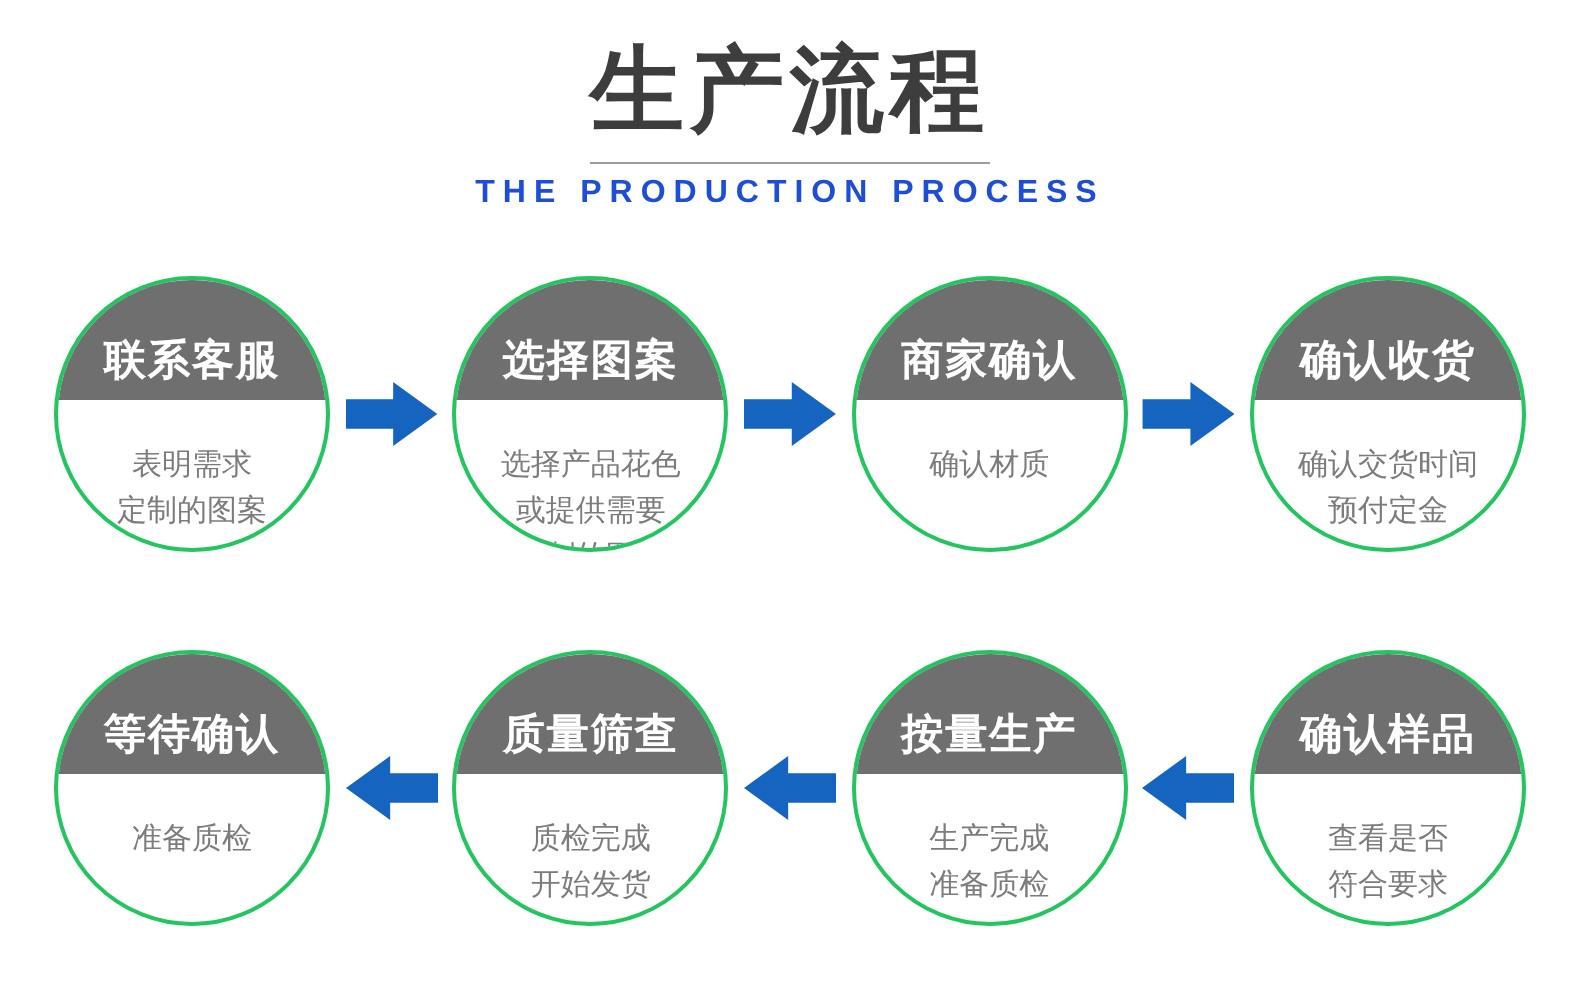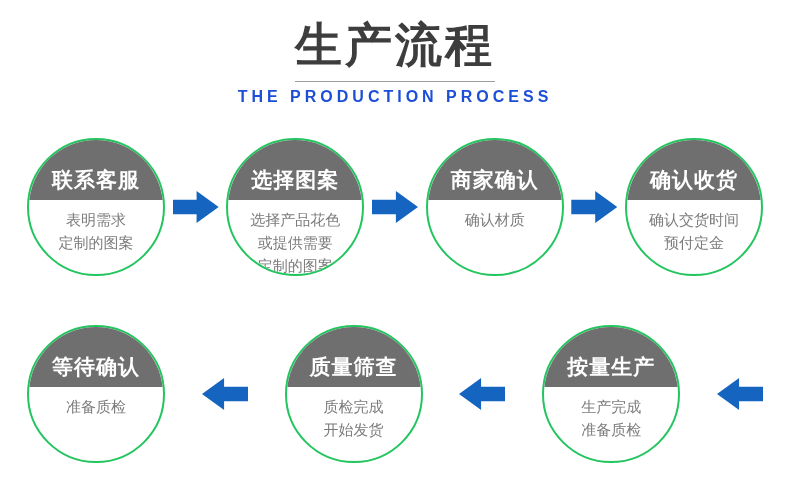--- a/index.html
+++ b/index.html
@@ -66,21 +66,21 @@
   }
   .step-title {
     color: #ffffff;
     font-size: 21px;
     font-weight: bold;
     letter-spacing: 1px;
     white-space: nowrap;
   }
   .step-body {
     text-align: center;
-    padding-top: 8px;
+    padding-top: 21px;
     color: #7c7c7c;
     font-size: 15px;
     line-height: 23px;
   }
 
   
   .arrow {
     width: 46px; height: 32px;
     background: var(--accent, #1565c0);
     clip-path: polygon(0% 27%, 52% 27%, 52% 0%, 100% 50%, 52% 100%, 52% 73%, 0% 73%);
@@ -188,18 +188,28 @@
         </div>
         <div class="step-body">
           <div class="ln">生产完成</div>
           <div class="ln">准备质检</div>
           <div class="ln"></div>
         </div>
       </div>
 
       <div class="arrow left"></div>
 
+      <div class="step">
+        <div class="step-top">
+          <span class="step-title">确认样品</span>
+        </div>
+        <div class="step-body">
+          <div class="ln">查看是否</div>
+          <div class="ln">符合要求</div>
+          <div class="ln"></div>
+        </div>
+      </div>
 
     </div>
 
   </div>
 
 </div>
 
 </body></html>

